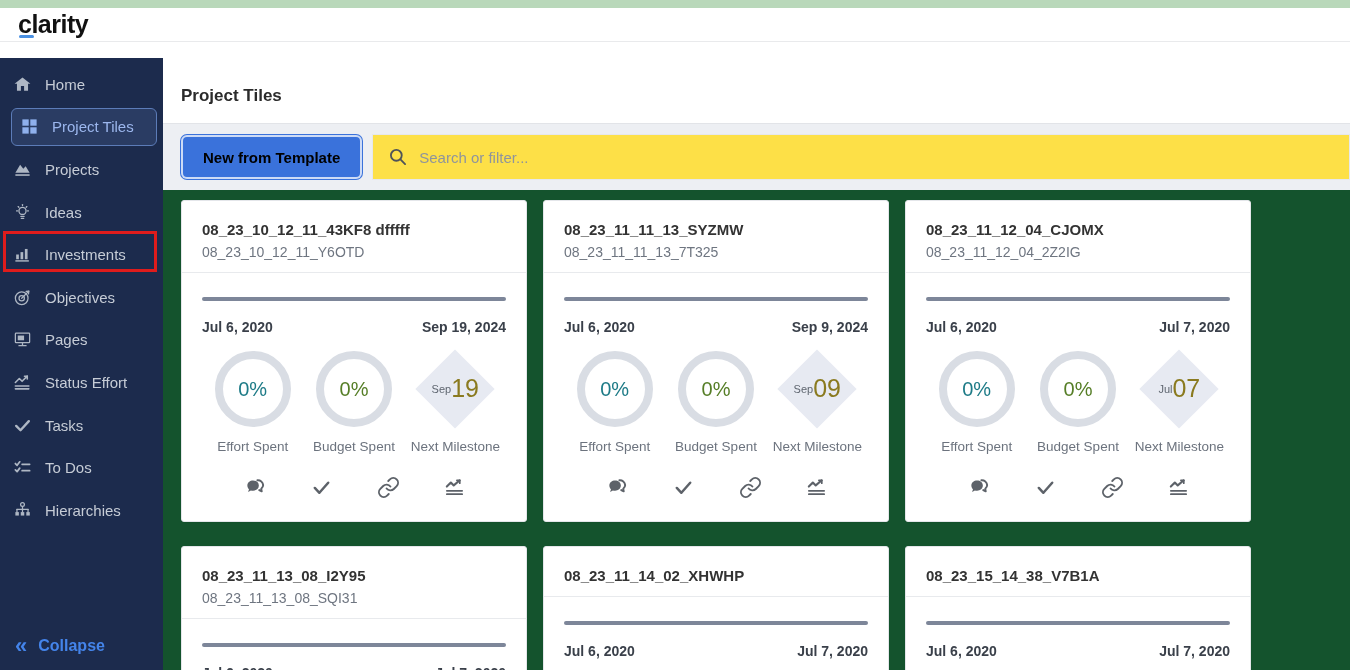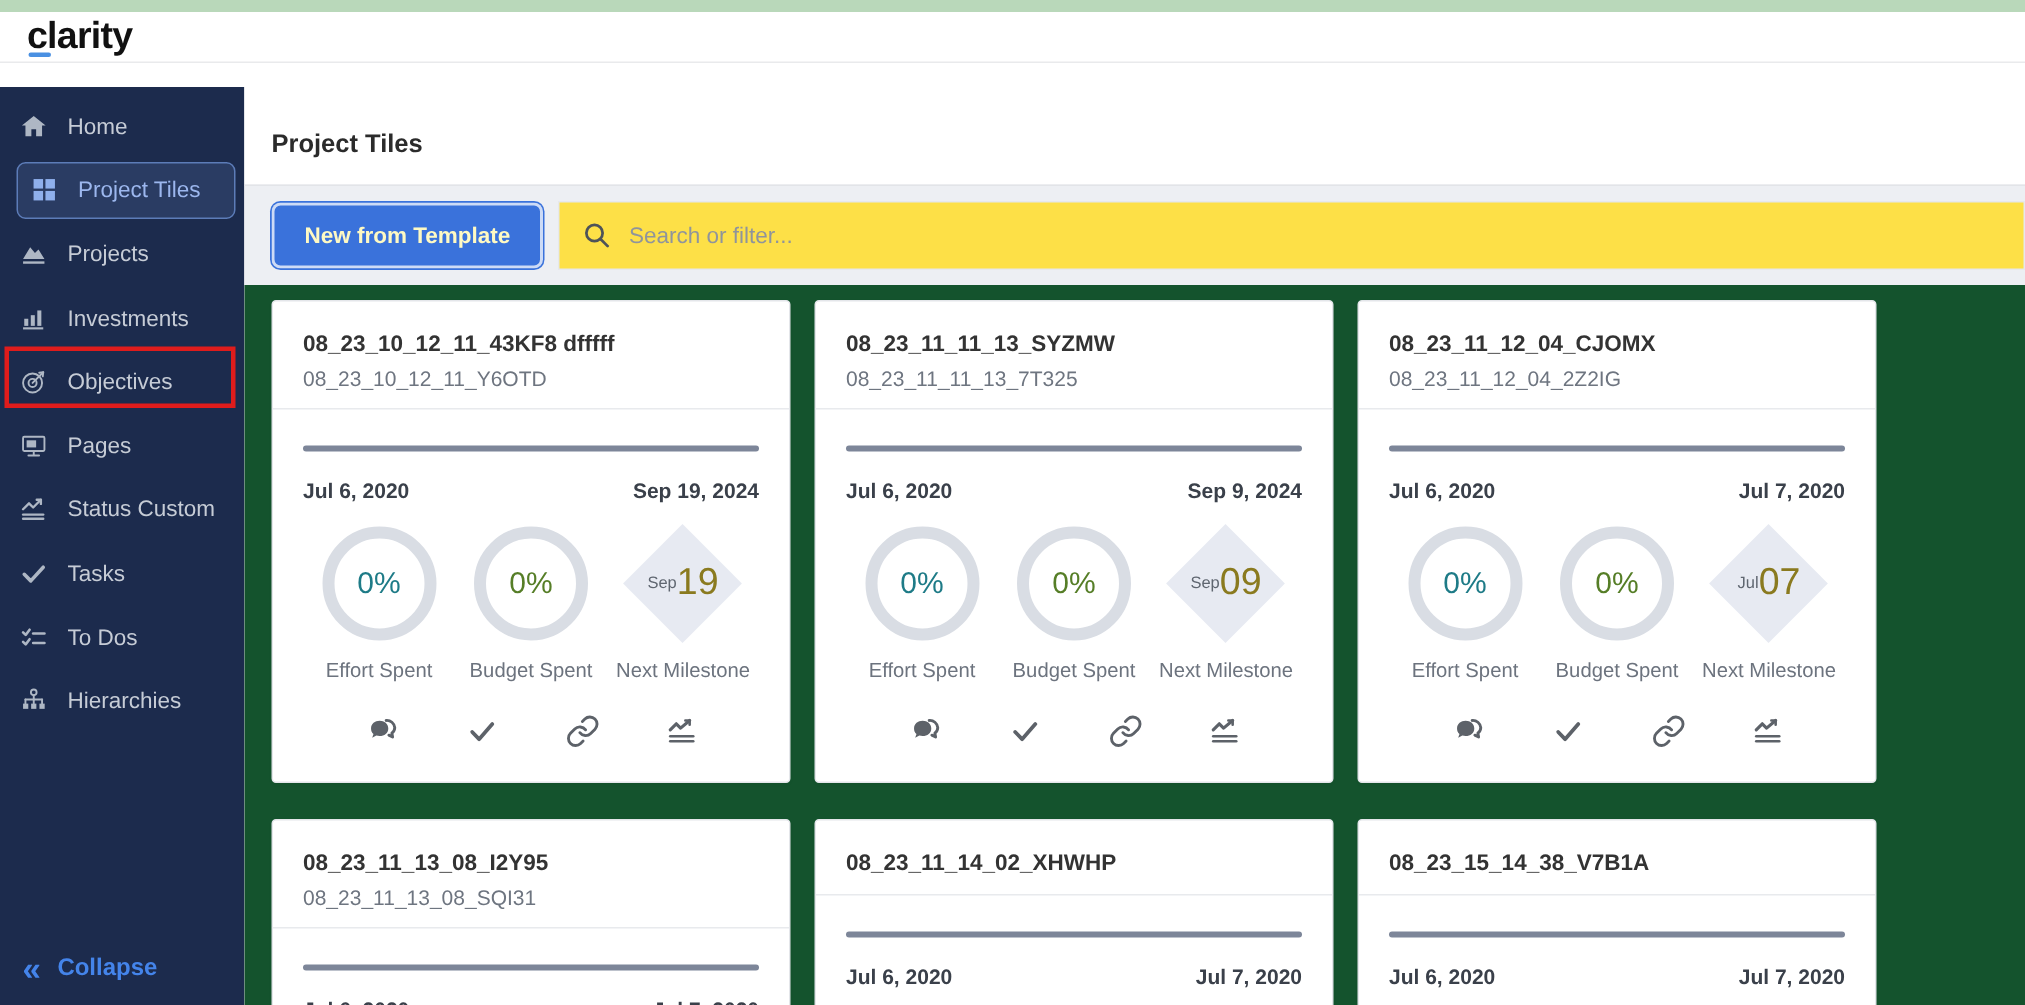--- a/index.html
+++ b/index.html
@@ -26,21 +26,21 @@
   .annotation-box { position:absolute; left:3px; top:173px; width:154px; height:41px; border:3px solid #df1c1c; pointer-events:none; }
   .collapse { position:absolute; bottom:2px; left:0; height:44px; display:flex; align-items:center; padding-left:15px; gap:11px; color:#4484ea; font-weight:bold; font-size:16px; cursor:pointer; }
   .collapse .chev { font-size:22px; line-height:1; font-weight:bold; }
 
   
   .main { position:absolute; top:58px; left:163px; right:0; bottom:0; background:#fff; }
   .titlebar { height:65px; padding:28px 0 0 18px; background:#fff; }
   .titlebar h1 { font-size:17px; font-weight:bold; color:#2b2b2b; }
 
   .toolbar { height:67px; background:#edeff3; border-top:1px solid #e2e4e8; display:flex; align-items:center; padding-left:18px; }
-  .btn-primary { height:44px; padding:0 22px; background:#3a72db; color:#fef9c3; font-size:15px; font-weight:bold; font-family:"Liberation Sans",sans-serif; border:none; border-radius:6px; box-shadow:0 0 0 1px #3a72db, inset 0 0 0 2px rgba(255,255,255,0.75); cursor:pointer; }
+  .btn-primary { height:44px; padding:0 22px; background:#3a72db; color:#000000; font-size:15px; font-weight:bold; font-family:"Liberation Sans",sans-serif; border:none; border-radius:6px; box-shadow:0 0 0 1px #3a72db, inset 0 0 0 2px rgba(255,255,255,0.75); cursor:pointer; }
   .searchbox { flex:1; height:46px; margin-left:10px; background:#fde047; border:1px solid #e6e8ec; display:flex; align-items:center; padding-left:15px; gap:11px; }
   .searchbox svg { stroke:#4e5359; fill:none; stroke-width:2.2; stroke-linecap:round; }
   .searchbox input { flex:1; height:100%; border:none; outline:none; background:transparent; font-size:15px; color:#333; font-family:"Liberation Sans",sans-serif; }
   .searchbox input::placeholder { color:#8f949c; }
 
   .content { height:480px; background:#14532d; padding:10px 0 0 18px; overflow:hidden; }
   .grid { display:grid; grid-template-columns:repeat(3,346px); gap:24px 16px; }
 
   
   .card { background:#fff; border:1px solid #e4e6ea; border-radius:3px; box-shadow:0 1px 2px rgba(0,0,0,0.04); height:322px; overflow:hidden; cursor:pointer; }
@@ -96,20 +96,35 @@
       <svg width="19" height="19" viewBox="0 0 24 24">
           <g class="nav-icon-fill">
             <path d="M3 16 L9 6 L13 11 L16 8 L21 16 Z"></path>
             <rect x="3" y="18" width="18" height="2"></rect>
           </g>
         </svg>
       <span>Projects</span>
     </div>
     <div class="nav-item">
       <svg width="19" height="19" viewBox="0 0 24 24">
+          <g class="nav-icon">
+            <circle cx="12" cy="10" r="4.5"></circle>
+            <line x1="10" y1="17" x2="14" y2="17"></line>
+            <line x1="10.5" y1="19.5" x2="13.5" y2="19.5"></line>
+            <line x1="12" y1="2" x2="12" y2="3.2"></line>
+            <line x1="4.5" y1="10" x2="5.7" y2="10"></line>
+            <line x1="18.3" y1="10" x2="19.5" y2="10"></line>
+            <line x1="6.5" y1="4.5" x2="7.4" y2="5.4"></line>
+            <line x1="16.6" y1="5.4" x2="17.5" y2="4.5"></line>
+          </g>
+        </svg>
+      <span>Ideas</span>
+    </div>
+    <div class="nav-item">
+      <svg width="19" height="19" viewBox="0 0 24 24">
           <g class="nav-icon-fill">
             <rect x="4" y="12" width="3.4" height="6"></rect>
             <rect x="9.5" y="9" width="3.4" height="9"></rect>
             <rect x="15" y="5" width="3.4" height="13"></rect>
             <rect x="3" y="19.2" width="17" height="1.8"></rect>
           </g>
         </svg>
       <span>Investments</span>
     </div>
     <div class="nav-item">
@@ -136,21 +151,21 @@
     </div>
     <div class="nav-item">
       <svg width="19" height="19" viewBox="0 0 24 24">
           <g class="nav-icon" style="stroke-width:2">
             <polyline points="3,12 8,7 11.5,10.5 18,4"></polyline>
             <polyline points="14.5,4 18,4 18,7.5"></polyline>
             <line x1="3" y1="16.5" x2="20" y2="16.5"></line>
             <line x1="3" y1="20" x2="20" y2="20"></line>
           </g>
         </svg>
-      <span>Status Custom</span>
+      <span>Status Effort</span>
     </div>
     <div class="nav-item">
       <svg width="19" height="19" viewBox="0 0 24 24">
           <polyline class="nav-icon" style="stroke-width:3" points="4,12.5 9.5,18 20,6.5"></polyline>
         </svg>
       <span>Tasks</span>
     </div>
     <div class="nav-item">
       <svg width="19" height="19" viewBox="0 0 24 24">
           <g class="nav-icon" style="stroke-width:2.2">

